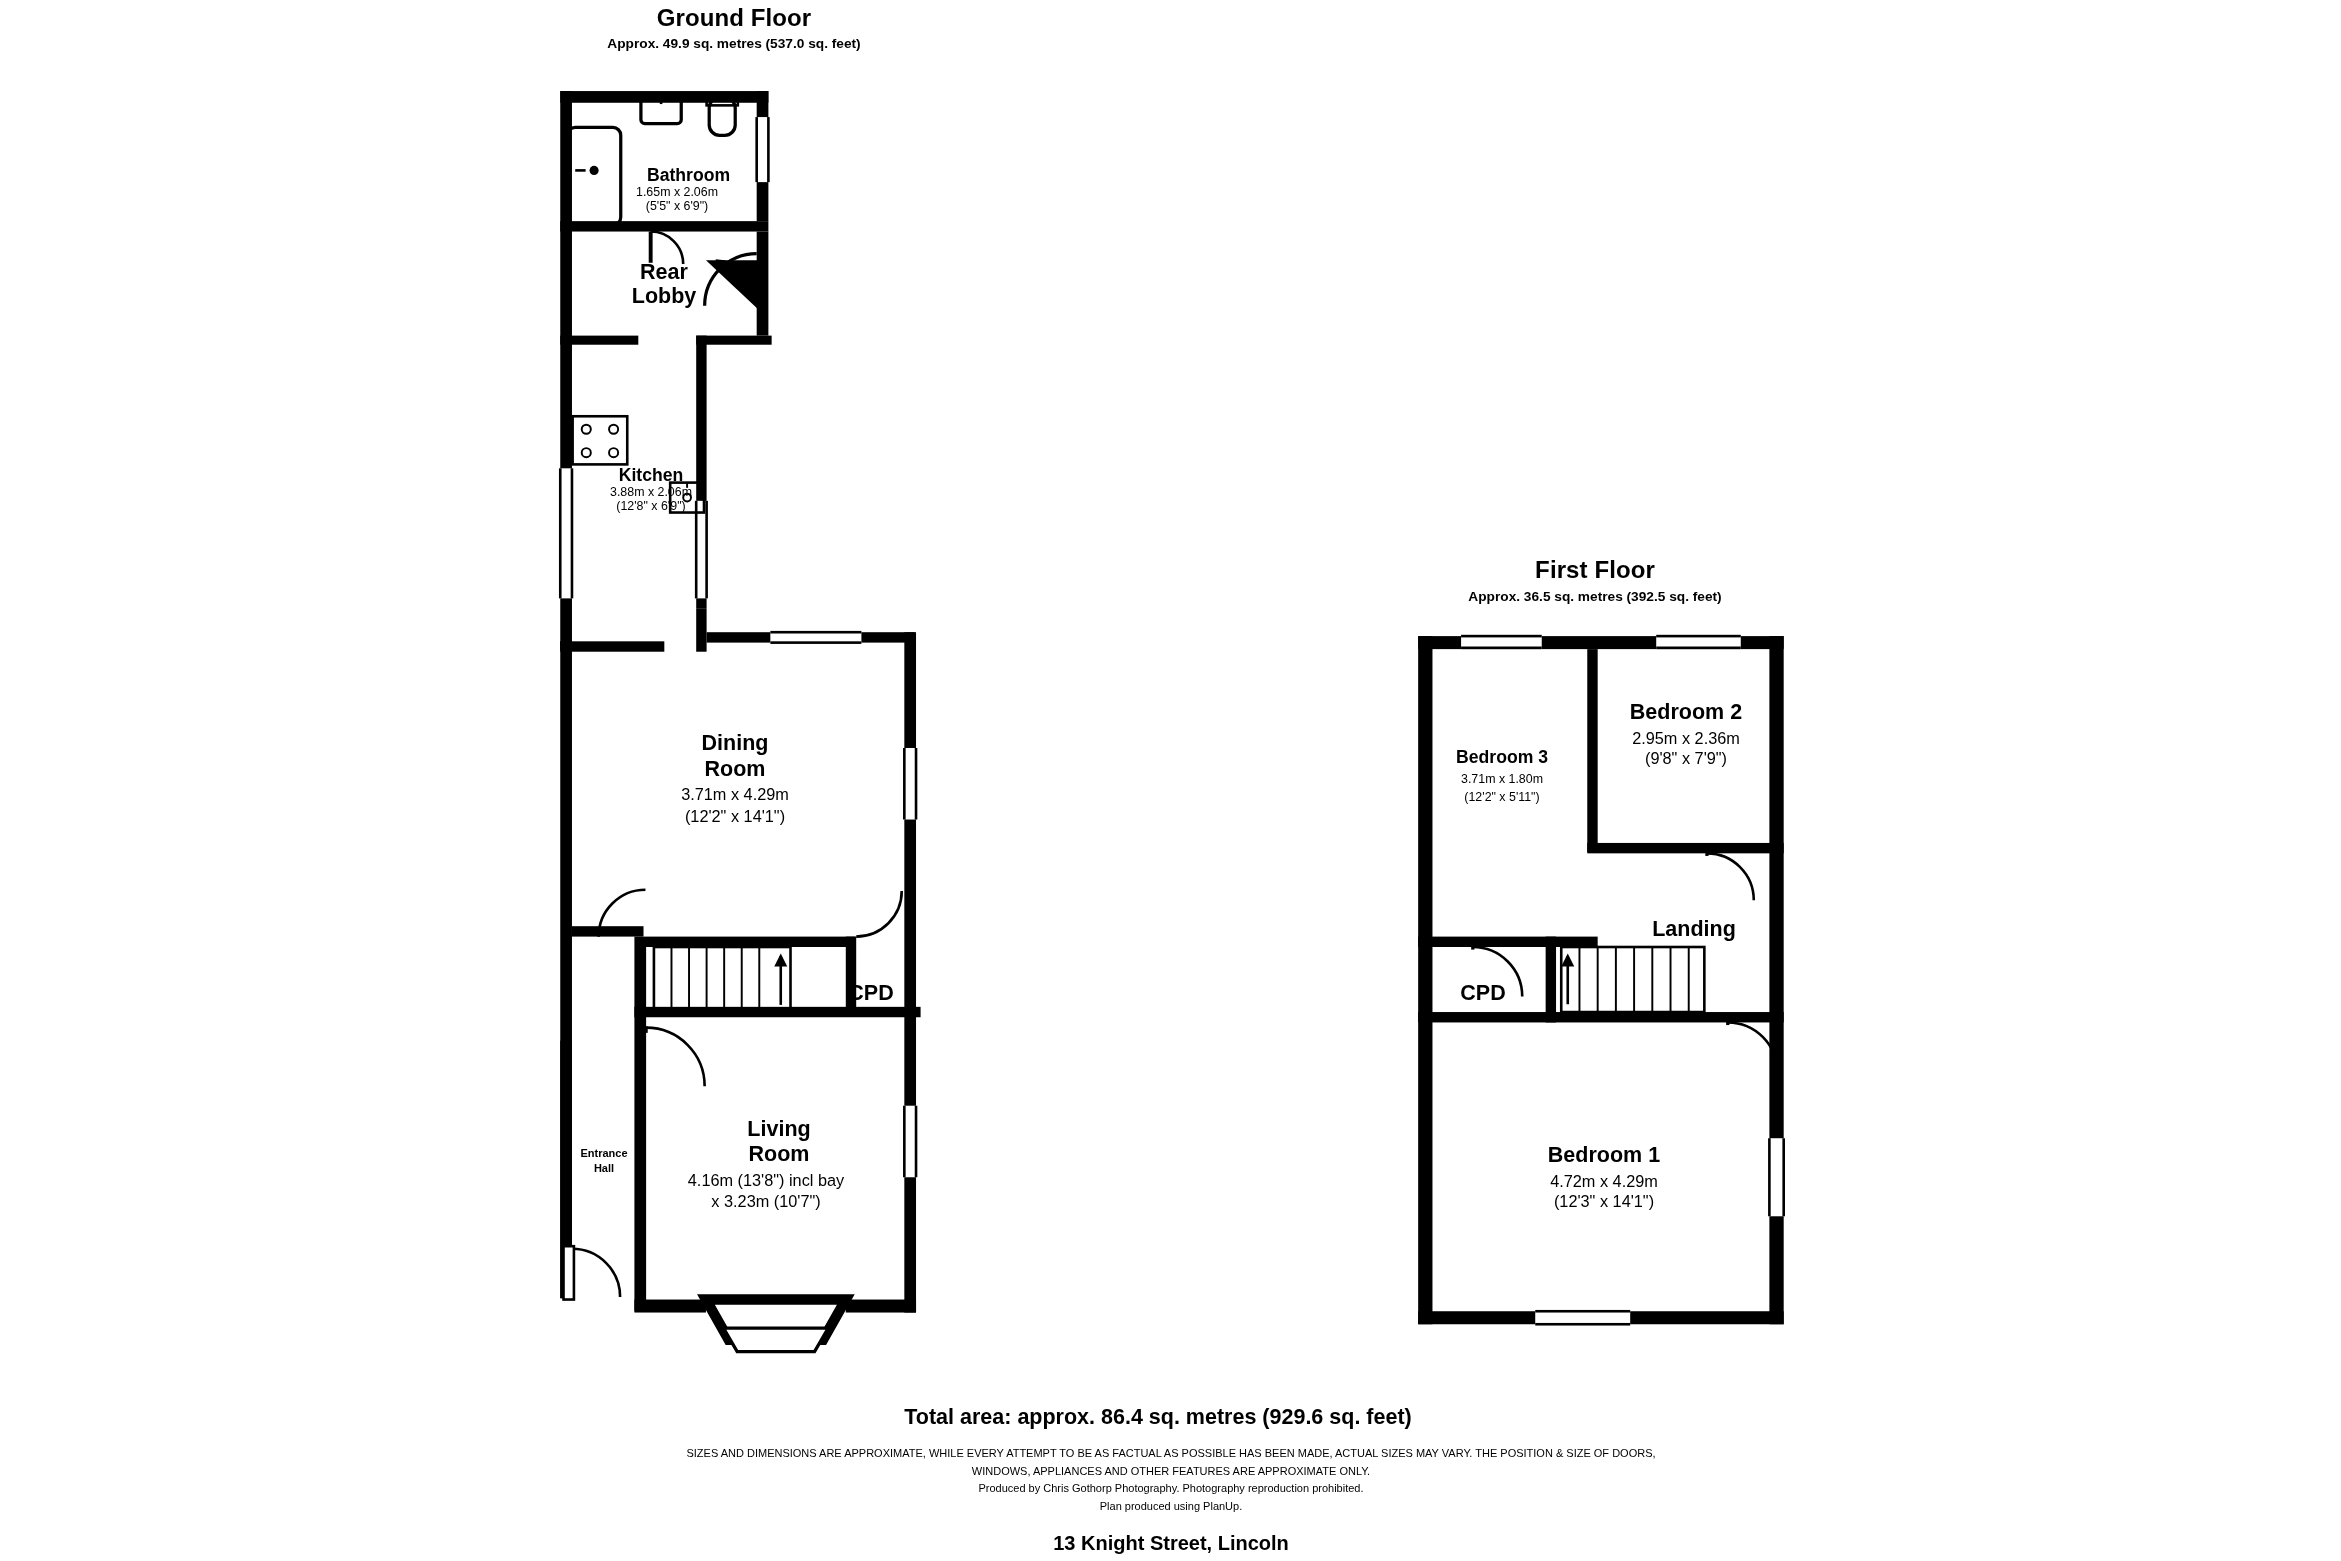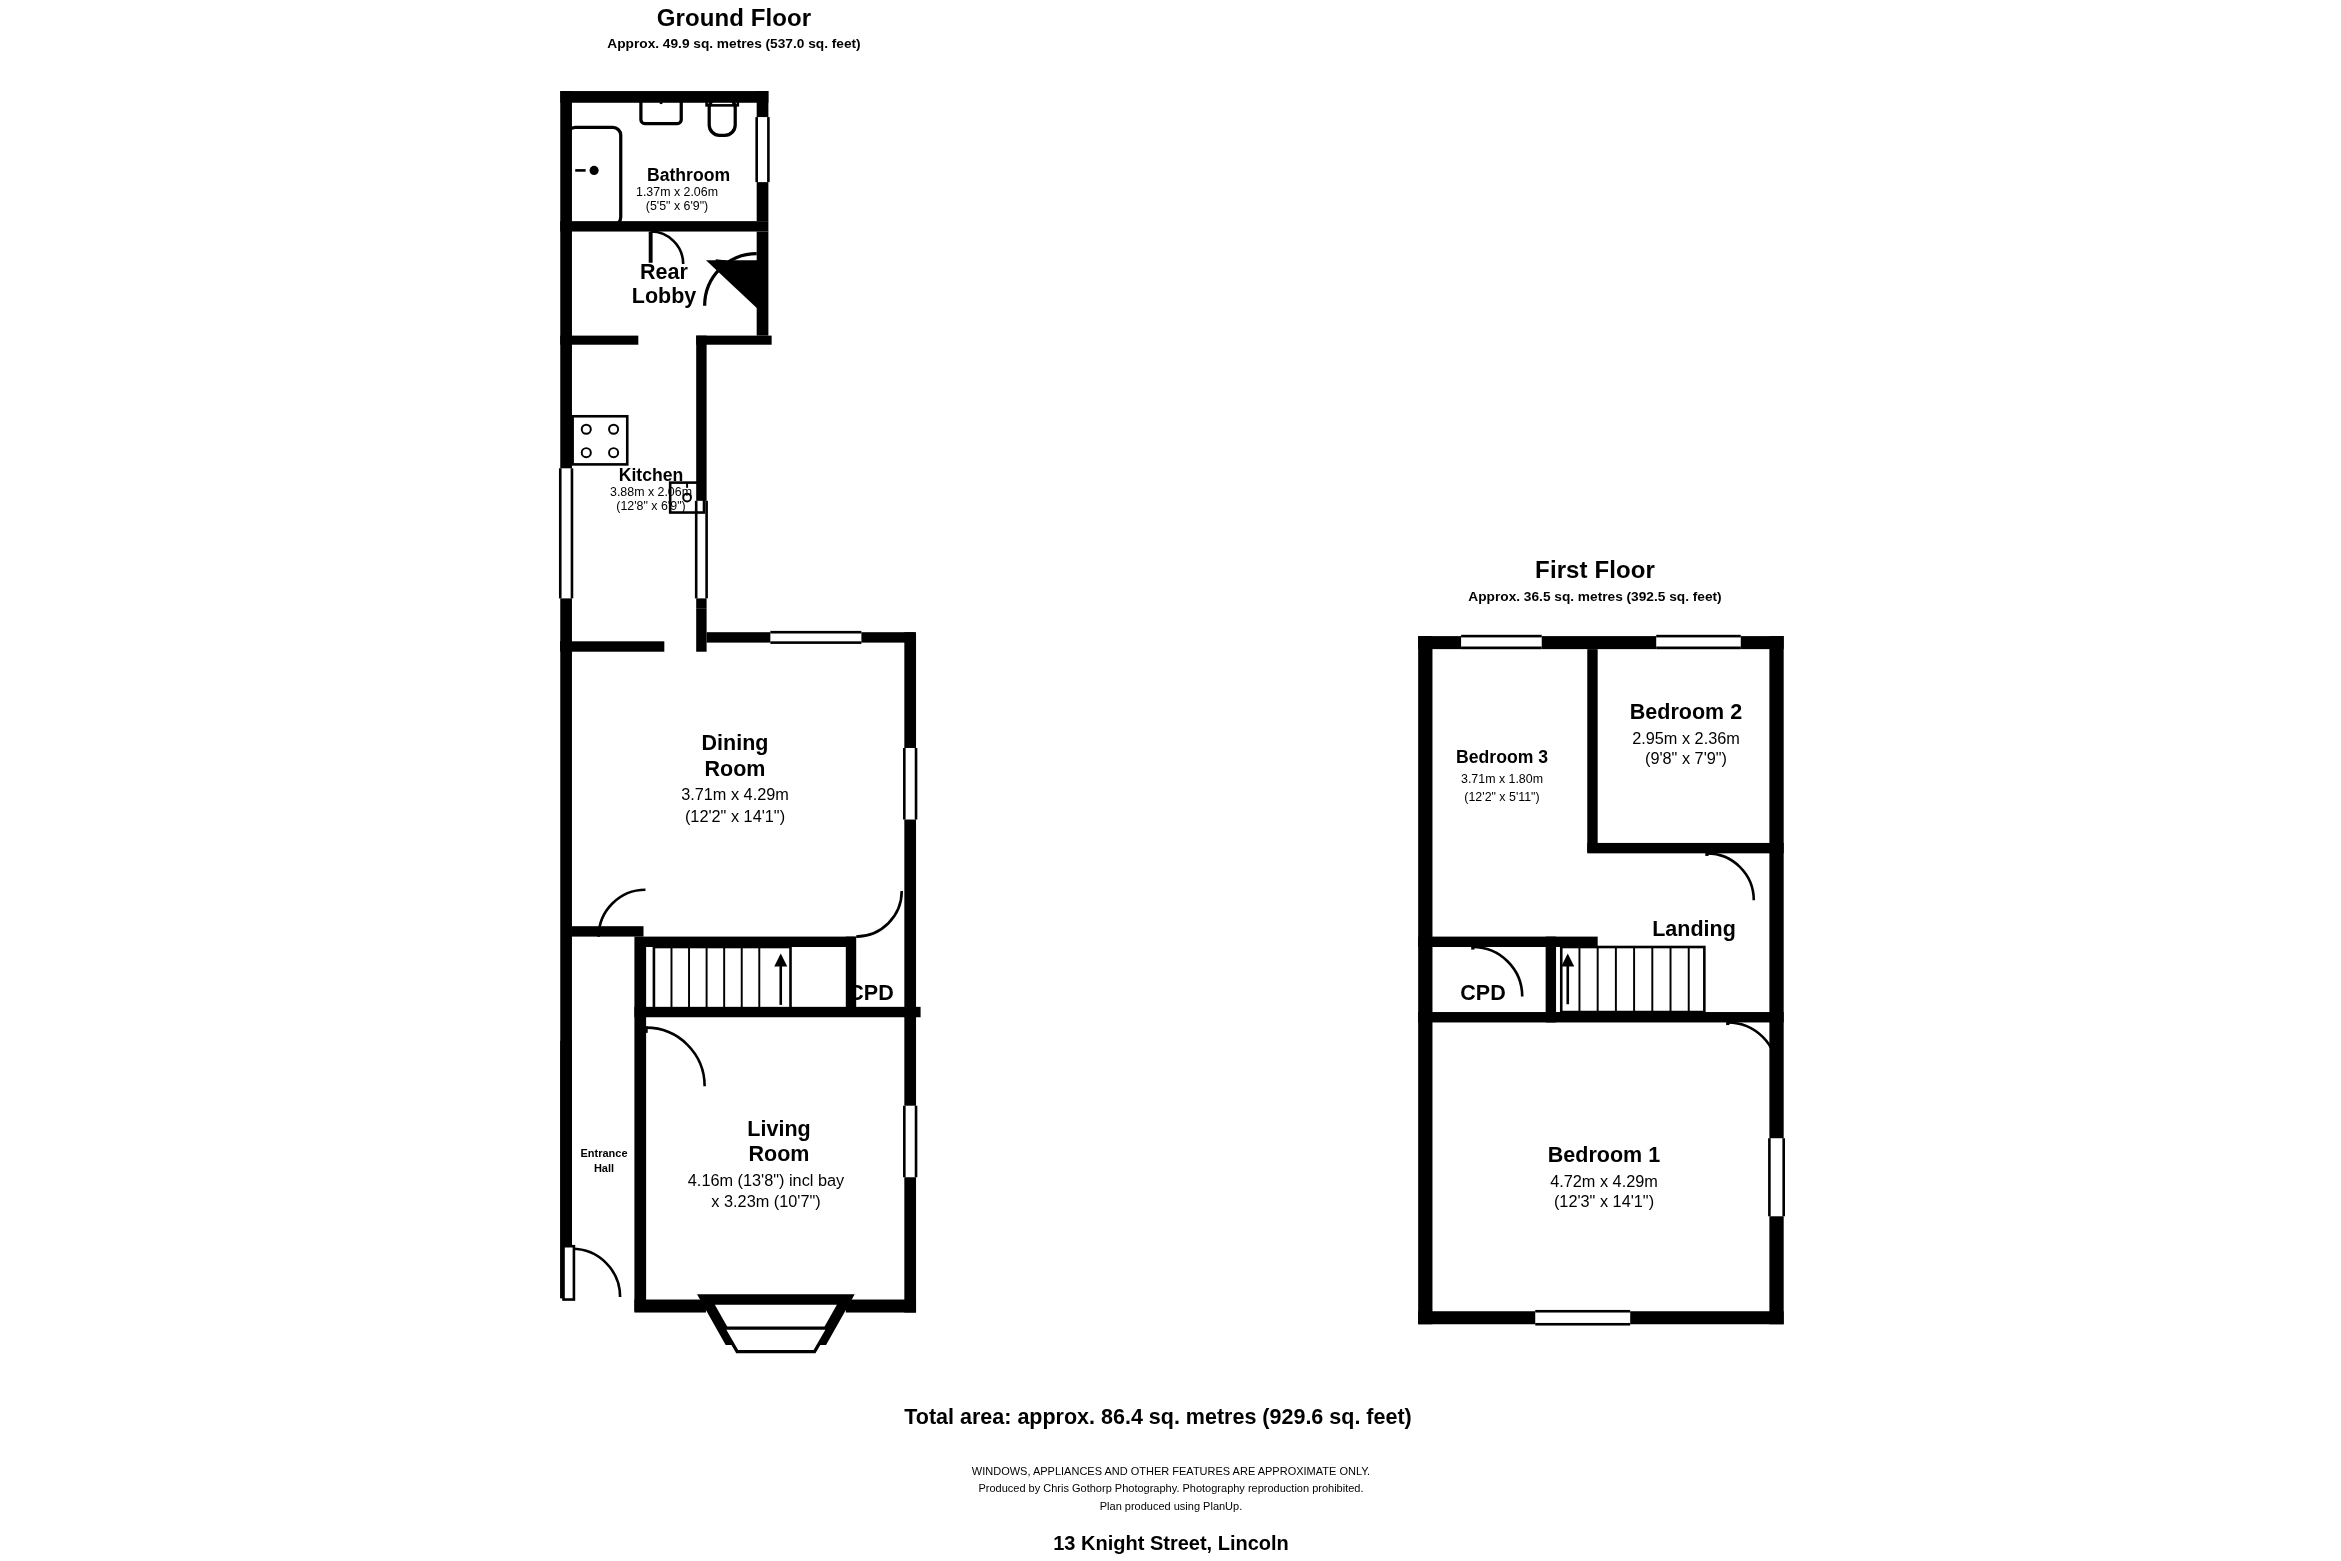--- a/index.html
+++ b/index.html
@@ -161,21 +161,21 @@
     <path d="M 1316 1440 A 70 70 0 0 0 1386 1370" fill="none" stroke="#000" stroke-width="4"></path>
 
     <path d="M 993 1580 A 90 90 0 0 1 1083 1670" fill="none" stroke="#000" stroke-width="4"></path>
     <line x1="993" y1="1578" x2="993" y2="1588" stroke="#000" stroke-width="5"></line>
 
     <path d="M 879 1920 A 74 74 0 0 1 953 1994" fill="none" stroke="#000" stroke-width="4"></path>
     <rect x="866" y="1916" width="16" height="82" fill="#fff" stroke="#000" stroke-width="4"></rect>
   </svg>
 
   <div class="txt room-name-sm center-block" style="left:677px; top:165px;padding-left:23px;">Bathroom</div>
-  <div class="txt room-dim-sm center-block" style="left:677px; top:185px;">1.37m x 2.06m</div>
+  <div class="txt room-dim-sm center-block" style="left:677px; top:185px;">1.65m x 2.06m</div>
   <div class="txt room-dim-sm center-block" style="left:677px; top:199px;">(5'5" x 6'9")</div>
 
   <div class="txt room-name center-block" style="left:664px; top:260px;">Rear</div>
   <div class="txt room-name center-block" style="left:664px; top:284px;">Lobby</div>
 
   <div class="txt room-name-sm center-block" style="left:651px; top:465px;">Kitchen</div>
   <div class="txt room-dim-sm center-block" style="left:651px; top:485px;">3.88m x 2.06m</div>
   <div class="txt room-dim-sm center-block" style="left:651px; top:499px;">(12'8" x 6'9")</div>
 
   <div class="txt room-name center-block" style="left:735px; top:731px;">Dining</div>
@@ -261,19 +261,20 @@
   <div class="txt room-name center-block" style="left:1694px; top:917px;">Landing</div>
 
   <div class="txt room-name center-block" style="left:1483px; top:981px;">CPD</div>
 
   <div class="txt room-name center-block" style="left:1604px; top:1143px;">Bedroom 1</div>
   <div class="txt room-dim center-block" style="left:1604px; top:1172px;">4.72m x 4.29m</div>
   <div class="txt room-dim center-block" style="left:1604px; top:1192px;">(12'3" x 14'1")</div>
 
   <div class="txt total-area center-block" style="left:1158px; top:1405px;">Total area: approx. 86.4 sq. metres (929.6 sq. feet)</div>
 
+  <div class="txt disclaimer center-block" style="left:1171px; top:1446px; width:1496px;">SIZES AND DIMENSIONS ARE APPROXIMATE, WHILE EVERY ATTEMPT TO BE AS FACTUAL AS POSSIBLE HAS BEEN MADE, ACTUAL SIZES MAY VARY. THE POSITION &amp; SIZE OF DOORS,</div>
   <div class="txt disclaimer center-block" style="left:1171px; top:1464px; width:1496px;">WINDOWS, APPLIANCES AND OTHER FEATURES ARE APPROXIMATE ONLY.</div>
   <div class="txt disclaimer center-block" style="left:1171px; top:1481px; width:1496px;">Produced by Chris Gothorp Photography. Photography reproduction prohibited.</div>
   <div class="txt disclaimer center-block" style="left:1171px; top:1499px; width:1496px;">Plan produced using PlanUp.</div>
 
   <div class="txt address center-block" style="left:1171px; top:1532px;">13 Knight Street, Lincoln</div>
 </div>
 
 
 </body></html>

